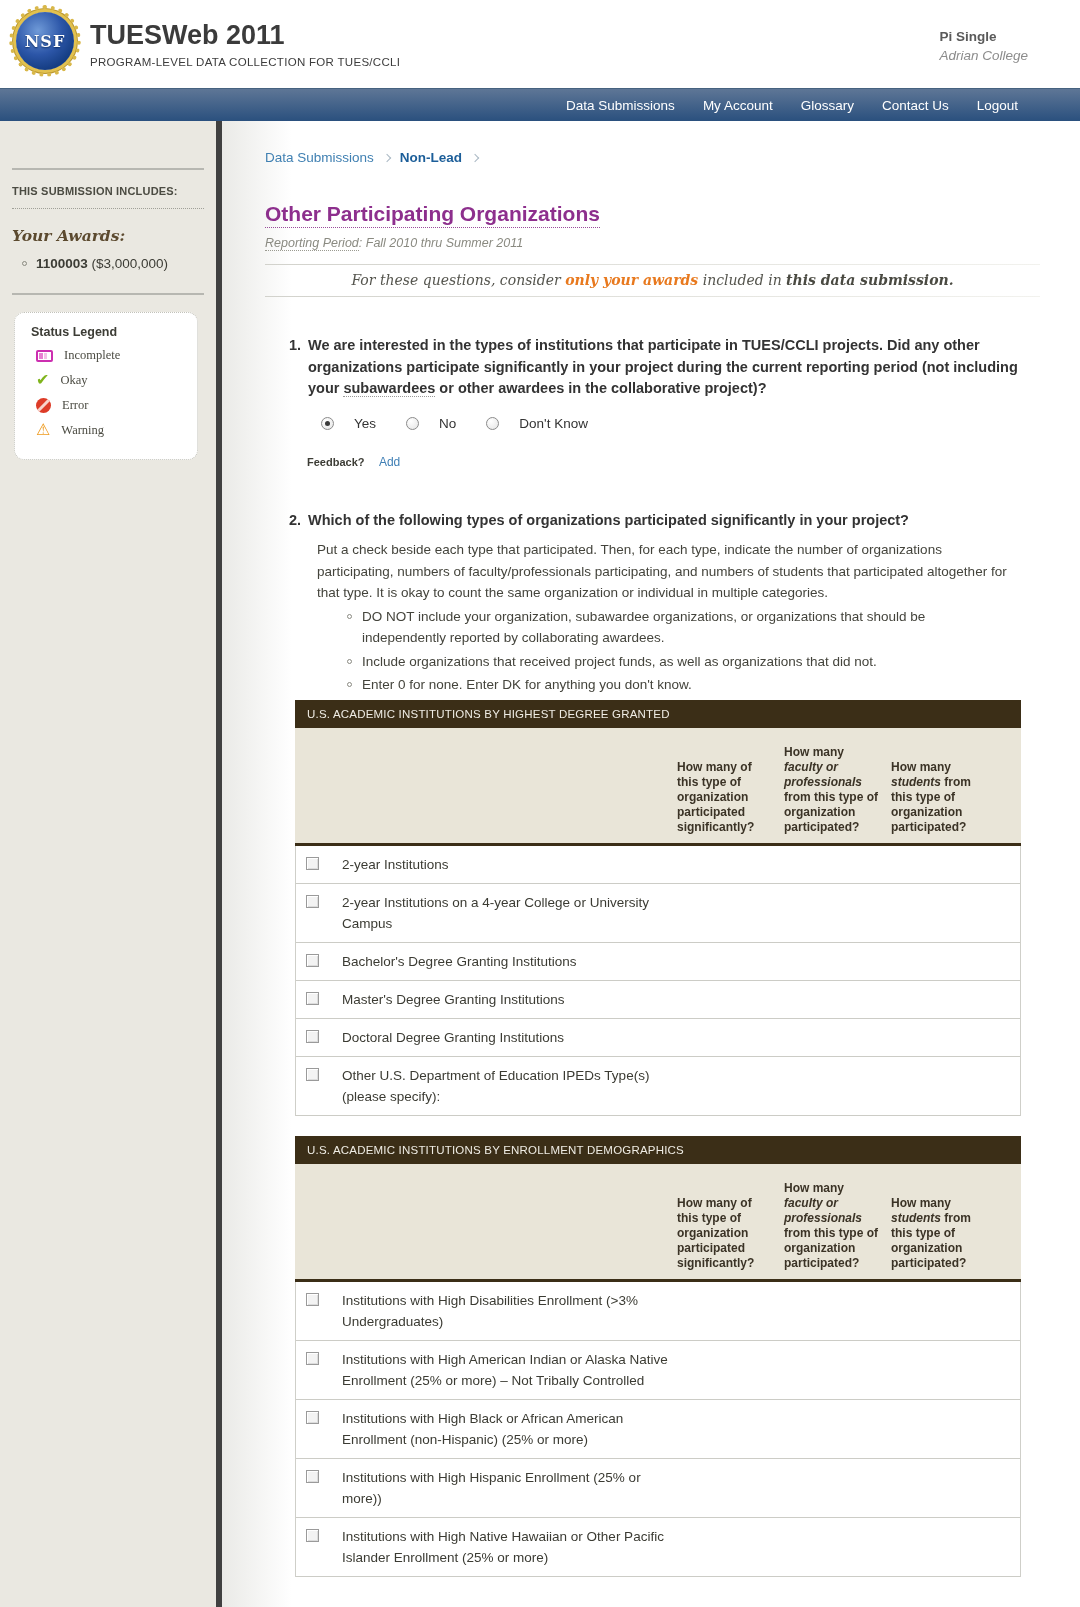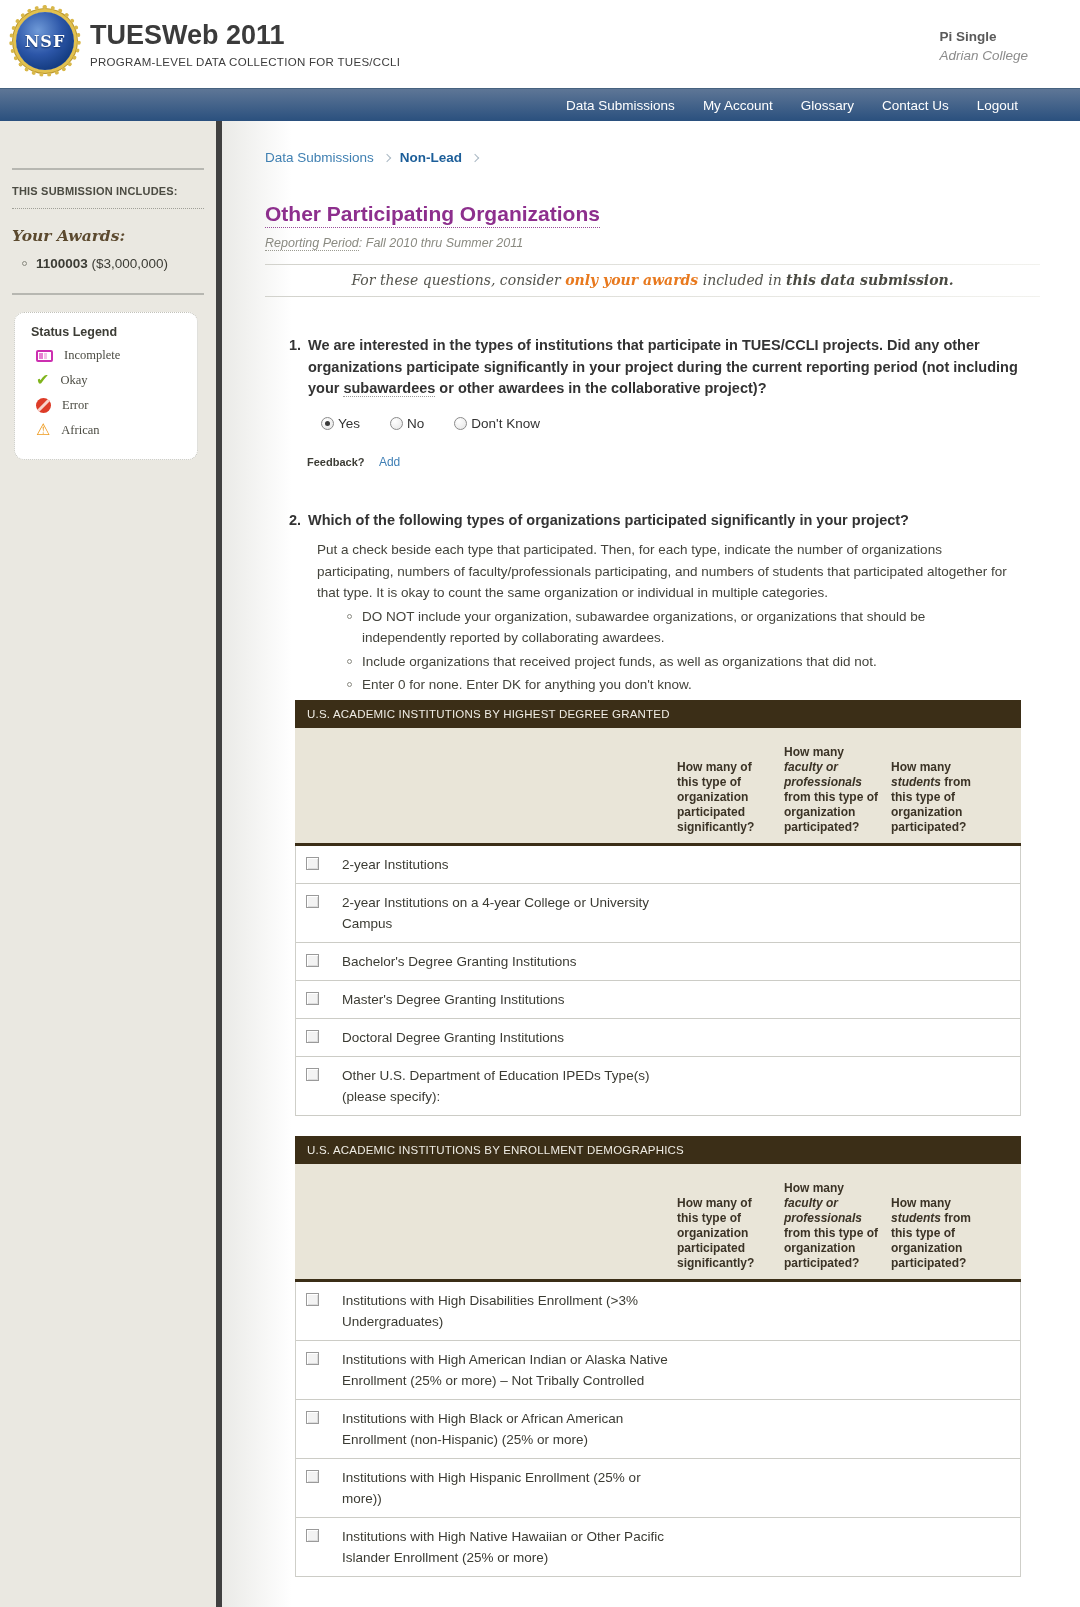--- a/index.html
+++ b/index.html
@@ -81,21 +81,21 @@
   .notice-strong { font-weight:bold; color:#4a4a42; }
 
   
   .question { display:flex; margin-left:24px; }
   .q1 { margin-top:38px; }
   .q2 { margin-top:44px; }
   .q-num { width:19px; flex-shrink:0; font-size:14.5px; font-weight:bold; color:#333; line-height:21.5px; }
   .q-text { width:710px; font-size:14.5px; font-weight:bold; color:#333; line-height:21.5px; }
   .term-dotted { border-bottom:1px dotted #999; }
   .radio-row { margin:16px 0 0 56px; display:flex; gap:30px; align-items:center; height:15px; }
-  .radio-opt { display:flex; align-items:center; gap:4px; font-size:13.5px; color:#333; cursor:pointer; }
+  .radio-opt { display:flex; align-items:center; gap:20px; font-size:13.5px; color:#333; cursor:pointer; }
   .radio { width:13px; height:13px; border:1px solid #8b8b8b; border-radius:50%;
            background:radial-gradient(circle at 35% 30%, #fff, #e4e4e4); position:relative; flex-shrink:0; }
   .radio.on::after { content:''; position:absolute; left:3px; top:3px; width:5px; height:5px;
                      border-radius:50%; background:#3a3a3a; }
   .feedback { margin:21px 0 0 42px; height:14px; }
   .fb-label { font-size:11px; font-weight:bold; color:#3c3c35; }
   .fb-add { font-size:12px; color:#3f7fb5; margin-left:10px; }
 
   .q-intro { margin:8px 0 0 52px; width:695px; font-size:13.5px; color:#44443c; line-height:21.5px; }
   .bullets { margin:2px 0 0 82px; width:650px; }
@@ -171,21 +171,21 @@
         <div class="legend-item">
           <span class="ic-okay"></span>
           <span>Okay</span>
         </div>
         <div class="legend-item">
           <span class="ic-error"></span>
           <span>Error</span>
         </div>
         <div class="legend-item">
           <span class="ic-warning"></span>
-          <span>African</span>
+          <span>Warning</span>
         </div>
       </div>
     </div>
 
     <div class="main">
 
       <div class="crumbs">
         <a class="crumb-link">Data Submissions</a>
         <span class="chev"></span>
         <a class="crumb-current" style="color:#1c5e99;font-weight:bold;">Non-Lead</a>

